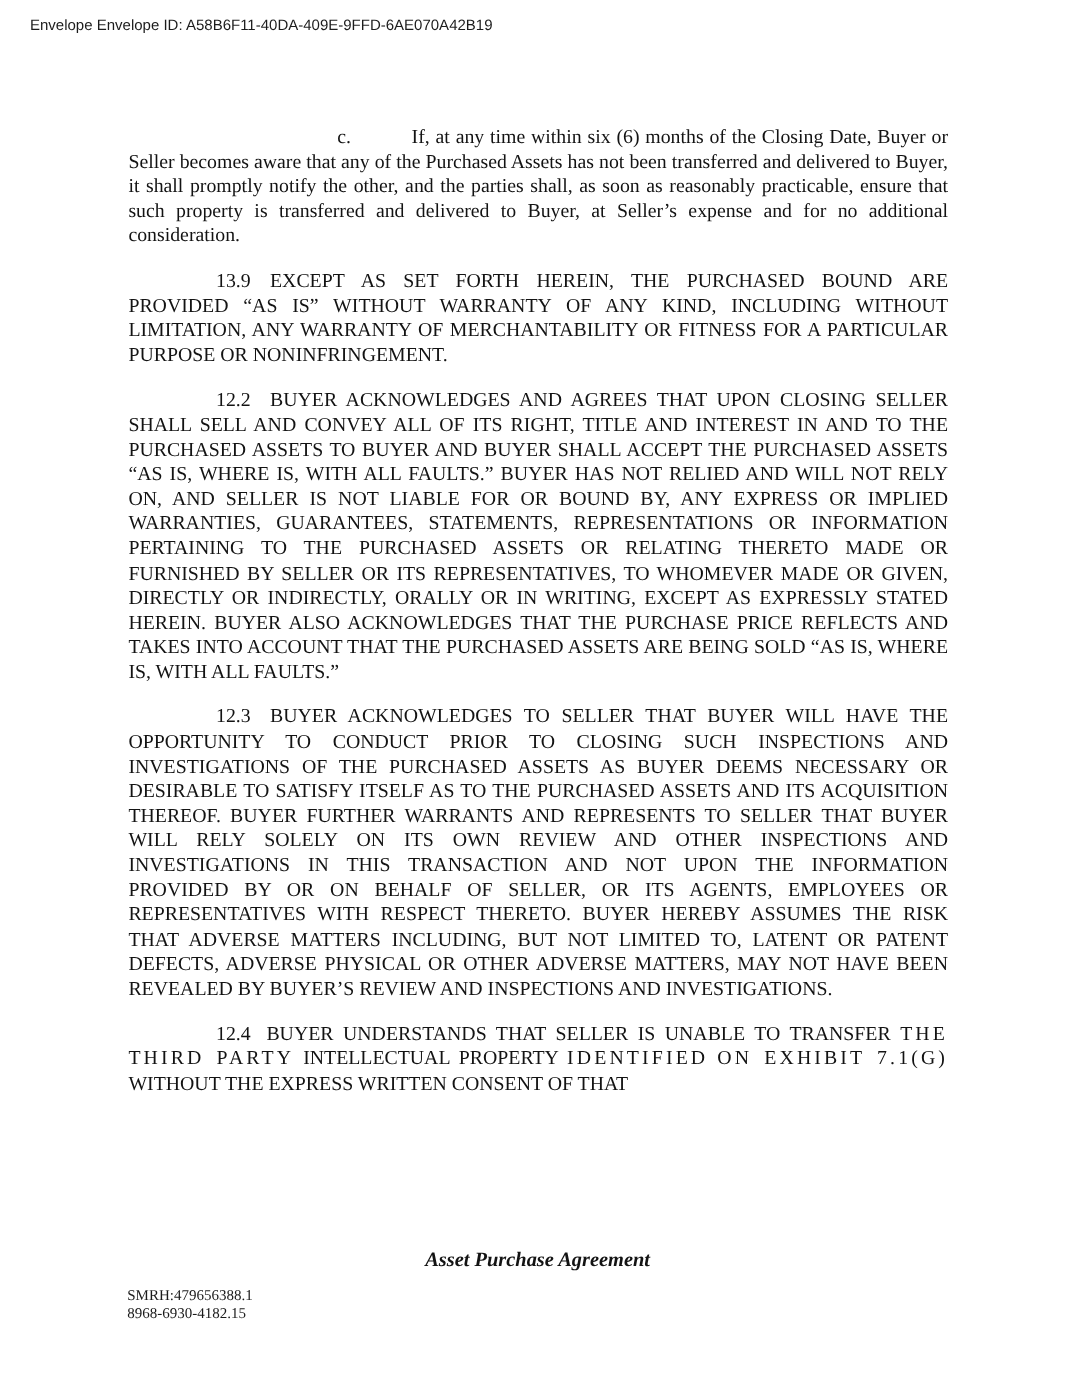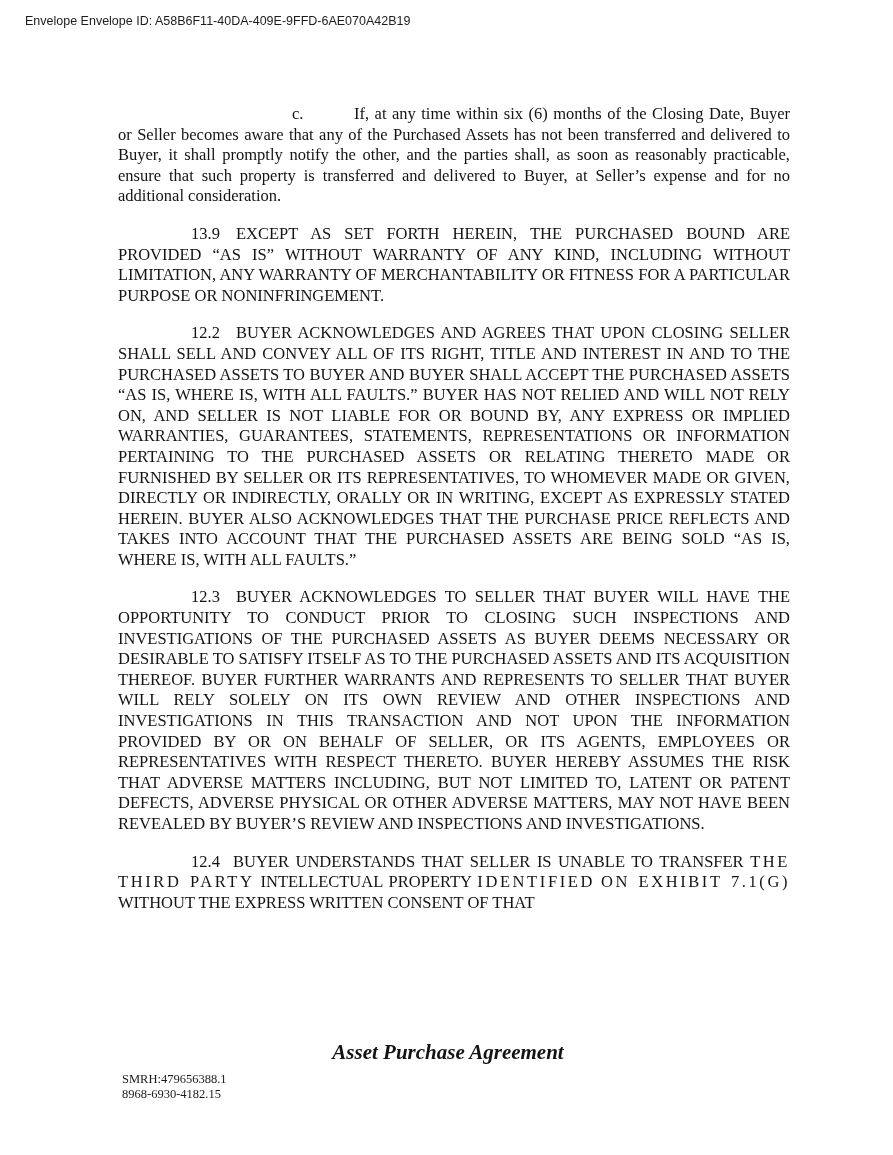--- a/index.html
+++ b/index.html
@@ -29,21 +29,21 @@
     position: absolute;
     top: 104px;
     left: 106px;
     width: 684px;
     font-size: 16.5px;
     line-height: 20.6px;
     text-align: justify;
     color: #131313;
   }
   .para {
-    margin: 0 0 17px 12px;
+    margin: 0 0 17px 1px;
   }
   .num {
     display: inline-block;
     text-indent: 0;
   }
   .seg-heading {
     font-weight: bold;
     text-decoration: underline;
   }
   .seg-normal {
@@ -53,31 +53,30 @@
     letter-spacing: 2.6px;
   }
   .footer-title {
     position: absolute;
     top: 1040px;
     left: 106px;
     width: 684px;
     text-align: center;
     font-weight: bold;
     font-style: italic;
-    font-size: 21px;
+    font-size: 17px;
     color: #131313;
   }
   .footer-refs {
     position: absolute;
     top: 1072px;
     left: 106px;
     font-size: 12.5px;
     line-height: 14.5px;
     color: #1a1a1a;
-    margin-left: 16px;
   }
 </style>
 </head>
 <body>
 
 <div class="page">
   <div class="ds-header">Envelope Envelope ID: A58B6F11-40DA-409E-9FFD-6AE070A42B19</div>
 
   <div class="doc-body">
       <p class="para" style="text-indent: 174px;"><span class="num" style="width: 62px;">c.</span><span class="seg-normal">If, at any time within six (6) months of the Closing Date, Buyer or Seller becomes aware that any of the Purchased Assets has not been transferred and delivered to Buyer, it shall promptly notify the other, and the parties shall, as soon as reasonably practicable, ensure that such property is transferred and delivered to Buyer, at Seller’s expense and for no additional consideration.</span></p>

